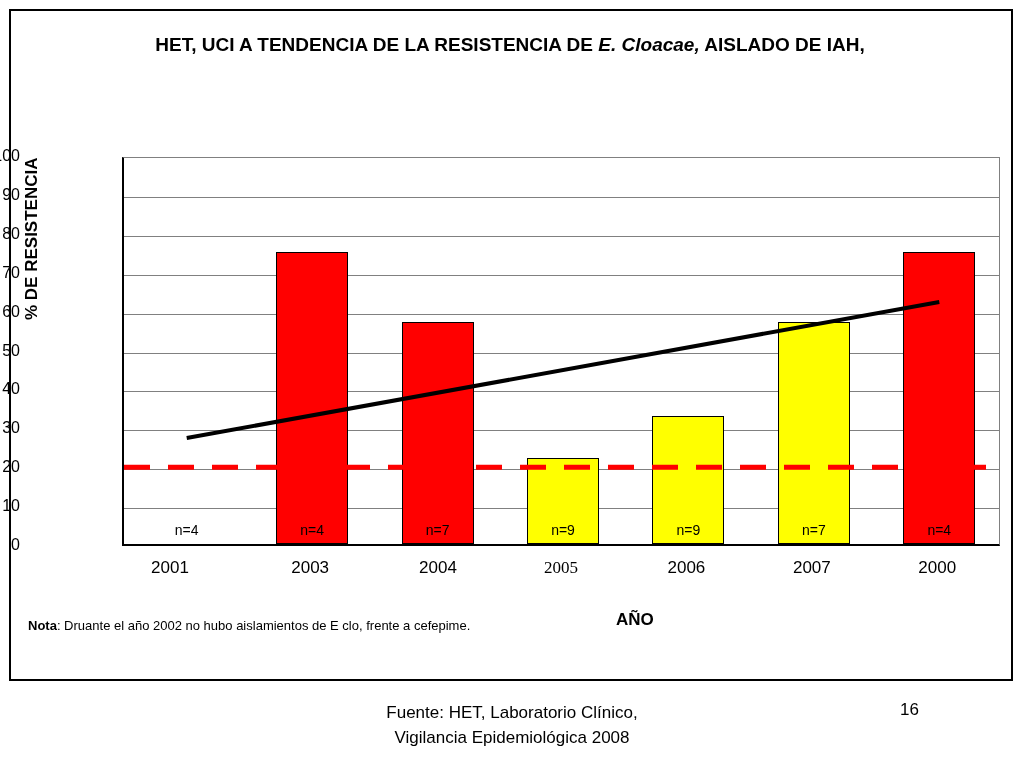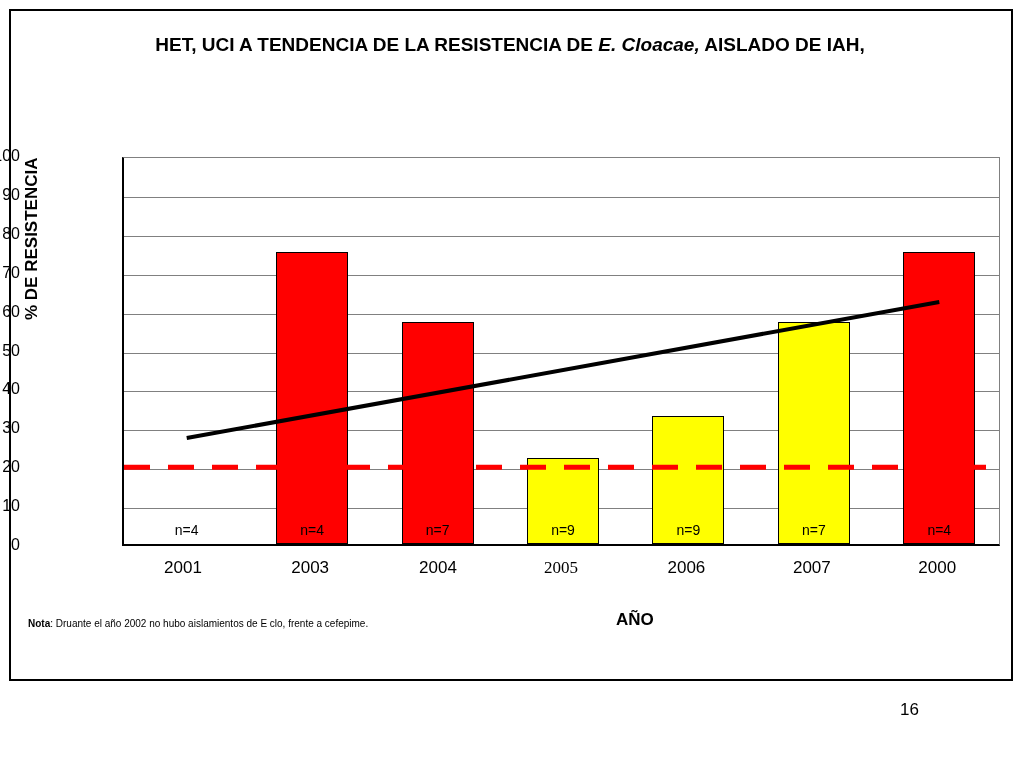--- a/index.html
+++ b/index.html
@@ -112,21 +112,21 @@
     position: absolute;
     left: 616px;
     top: 470px;
     font-size: 17px;
     font-weight: bold;
   }
   .note {
     position: absolute;
     left: 28px;
     top: 478px;
-    font-size: 10px;
+    font-size: 13px;
     color: #000000;
     white-space: nowrap;
   }
   .note b { font-weight: bold; }
   .footer {
     position: absolute;
     left: 0;
     top: 700px;
     width: 1024px;
     text-align: center;
@@ -203,29 +203,30 @@
         <div class="bar-n" style="left: 765.286px; width: 100px;">n=4</div>
       </div>
 
     <svg class="overlay" width="878" height="389" viewBox="0 0 878 389">
       <line id="threshold-line" x1="0" y1="309.255" x2="878" y2="309.255" stroke="#FF0000" stroke-width="5" stroke-dasharray="26 18"></line>
       <line id="trend-line" x1="62.714285714285715" y1="280.08" x2="815.2857142857143" y2="143.93" stroke="#000000" stroke-width="4"></line>
     </svg>
   </div>
 
   <div id="xlabels">
-      <div class="xtick" style="left: 123px; width: 120px;">2001</div>
+      <div class="xtick" style="left: 110px; width: 120px;">2001</div>
       <div class="xtick" style="left: 250.143px; width: 120px; text-align: center;">2003</div>
       <div class="xtick" style="left: 378px; width: 120px;">2004</div>
       <div class="xtick" style="left: 501px; width: 120px; font-family: Liberation Serif, serif;">2005</div>
       <div class="xtick" style="left: 626.429px; width: 120px;">2006</div>
       <div class="xtick" style="left: 751.857px; width: 120px;">2007</div>
       <div class="xtick" style="left: 877.286px; width: 120px;">2000</div>
     </div>
   <div class="xaxis-title">AÑO</div>
 
   <div class="note"><b>Nota</b><span>: Druante el año 2002 no  hubo aislamientos de E clo, frente a cefepime.</span></div>
 </div>
 
 <div class="footer">
-  <br>
+  <span>Fuente: HET, Laboratorio Clínico,</span><br>
+  <span>Vigilancia Epidemiológica 2008</span>
 </div>
 <div class="page-num">16</div>
 
 </body></html>

